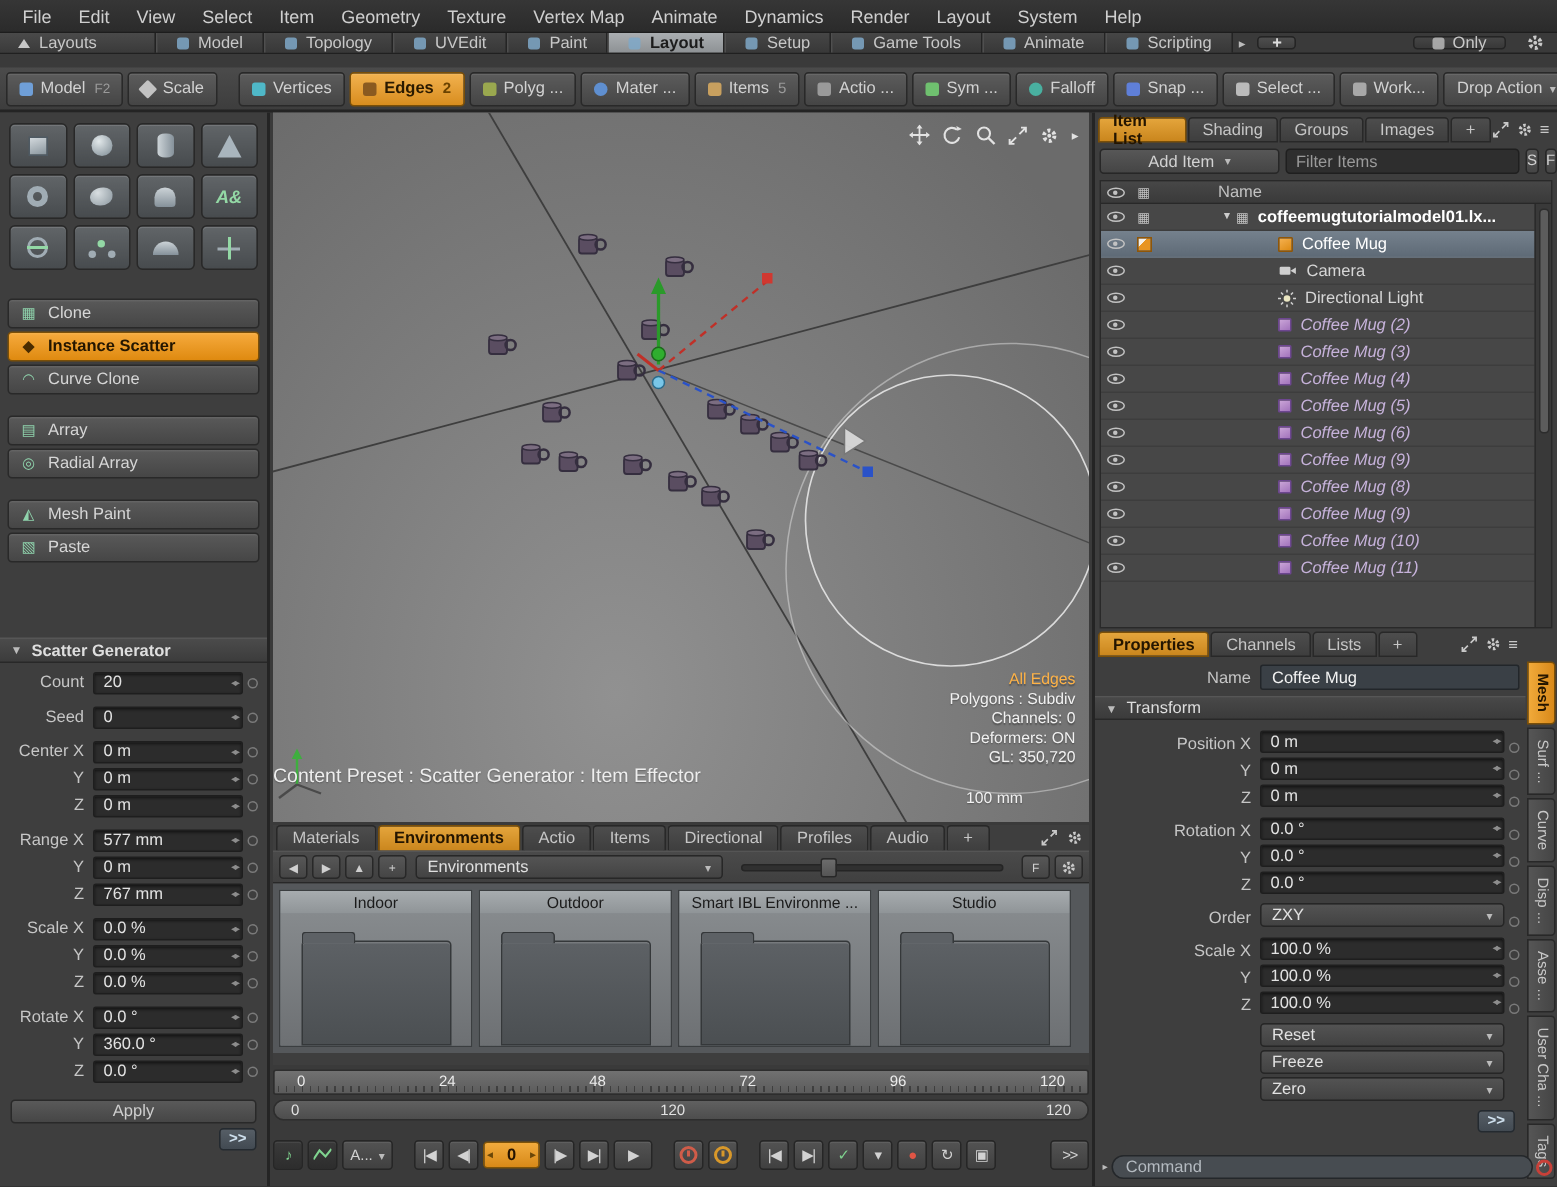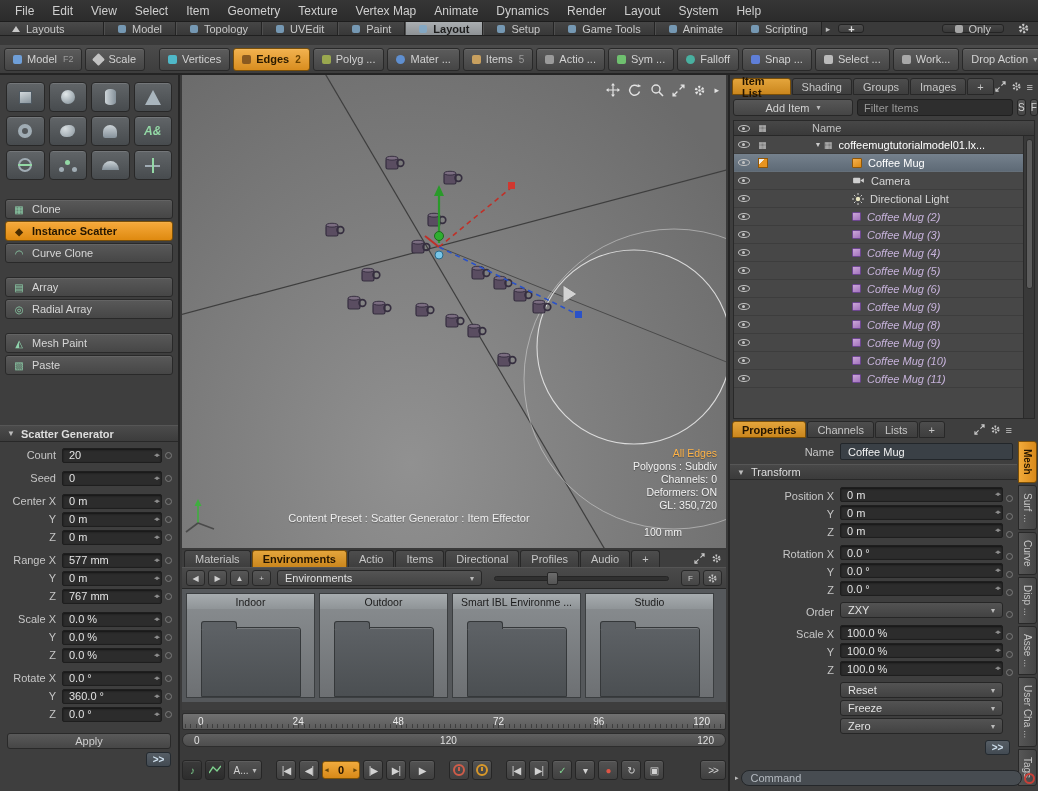--- a/index.html
+++ b/index.html
@@ -75,21 +75,21 @@
 
 .viewport{position:absolute;left:182px;top:75px;width:544px;height:473px;background:radial-gradient(ellipse at 42% 82%,#919191,#6b6b6b 88%);overflow:hidden}
 .scene{position:absolute;inset:0}
 .vp-pills{position:absolute;top:7px;left:7px;display:flex;gap:7px}
 .pill{padding:2px 11px;border:1px solid #9b9b9b;border-radius:9px;background:rgba(105,105,105,.35);color:#ececec;font-size:11px}
 .vp-icons{position:absolute;top:8px;right:7px;display:flex;gap:8px;align-items:center}
 .vp-icons .vgl{color:#e2e2e2;font-size:9px}
 .vp-info{position:absolute;right:9px;bottom:36px;text-align:right;font-size:10.5px;color:#f2f2f2;line-height:13px;text-shadow:0 1px 1px rgba(0,0,0,.35)}
 .vp-info .hot{color:#ffb347}
 .vp-scale{position:absolute;right:44px;bottom:10px;color:#f2f2f2;font-size:10.5px;text-shadow:0 1px 1px rgba(0,0,0,.3)}
-.vp-status{position:absolute;left:0;right:90px;bottom:24px;text-align:center;color:#eeeeee;font-size:11px;text-shadow:0 1px 1px rgba(0,0,0,.3)}
+.vp-status{position:absolute;left:0;right:90px;bottom:24px;text-align:left;color:#eeeeee;font-size:13px;text-shadow:0 1px 1px rgba(0,0,0,.3)}
 
 
 .browser{position:absolute;left:182px;top:550px;width:544px;height:160px;background:#3e3e3e}
 .btabs{display:flex;height:17px;align-items:stretch;gap:1px;padding-left:2px}
 .btab{padding:0 10px;display:flex;align-items:center;background:linear-gradient(#4d4d4d,#3e3e3e);border:1px solid #282828;border-bottom:none;border-radius:3px 3px 0 0;color:#c6c6c6}
 .btab.active{background:linear-gradient(#e4a53c,#ca861d);color:#241500;font-weight:bold;border-color:#7a4f08}
 .btab-icons{margin-left:auto;display:flex;align-items:center;gap:6px;padding-right:4px}
 .bnav{height:22px;display:flex;align-items:center;gap:3px;padding:2px 4px;background:linear-gradient(#4a4a4a,#404040);border-top:1px solid #555;border-bottom:1px solid #282828}
 .nbtn{width:19px;height:16px;border-radius:3px;background:linear-gradient(#575757,#454545);border:1px solid #282828;display:flex;align-items:center;justify-content:center;font-size:8px;color:#cfcfcf}
 .bselect{width:205px;height:16px;display:flex;align-items:center;justify-content:space-between;padding:0 7px;background:linear-gradient(#545454,#434343);border:1px solid #272727;border-radius:3px;color:#e0e0e0;margin-left:3px}
@@ -144,21 +144,21 @@
 .indent{width:28px;flex:0 0 auto}
 .eye{width:12px;height:7px;border:1px solid #c2c2c2;border-radius:50%;position:relative}
 .eye::after{content:"";position:absolute;left:3.5px;top:1px;width:3px;height:3px;border-radius:50%;background:#c2c2c2}
 .hgrid{color:#c2c2c2;font-size:9px}
 .irow{display:flex;align-items:center;height:18px;border-bottom:1px solid rgba(0,0,0,.13);padding-right:12px}
 .irow.selected{background:linear-gradient(#75818d,#5e6a76)}
 .icon-mesh{width:10px;height:10px;background:linear-gradient(150deg,#f5b150,#dd8a12);border:1px solid #8f5608;border-radius:1px}
 .icon-inst{width:9px;height:9px;background:linear-gradient(150deg,#cba6d8,#a273bc);border:1px solid #6d4690;border-radius:1px}
 .badge-mesh{width:10px;height:10px;background:linear-gradient(135deg,#f5f0e8 0 34%,#e89420 34%);border:1px solid #8f5608}
 .ilabel{margin-left:6px;color:#d6d6d6;white-space:nowrap}
-.irow.root .ilabel{color:#fff;font-weight:normal}
+.irow.root .ilabel{color:#fff;font-weight:bold}
 .irow.selected .ilabel{color:#fff}
 .irow.inst .ilabel{color:#c6b2da;font-style:italic}
 .vscroll{position:absolute;right:0;top:15px;bottom:0;width:11px;background:#393939;border-left:1px solid #2a2a2a}
 .vthumb{position:absolute;left:2px;top:3px;width:7px;height:150px;background:#5c5c5c;border-radius:3px;border:1px solid #2c2c2c}
 
 
 .props{position:relative;margin-top:2px;padding-right:21px}
 .namerow{display:flex;align-items:center;margin:5px 4px 4px 0}
 .plbl{width:110px;text-align:right;padding-right:6px;color:#c6c6c6;flex:0 0 auto}
 .namefield{flex:1;height:17px;background:#3a4046;border:1px solid #22262a;border-radius:2px;display:flex;align-items:center;padding:0 7px;color:#f2f2f2}

